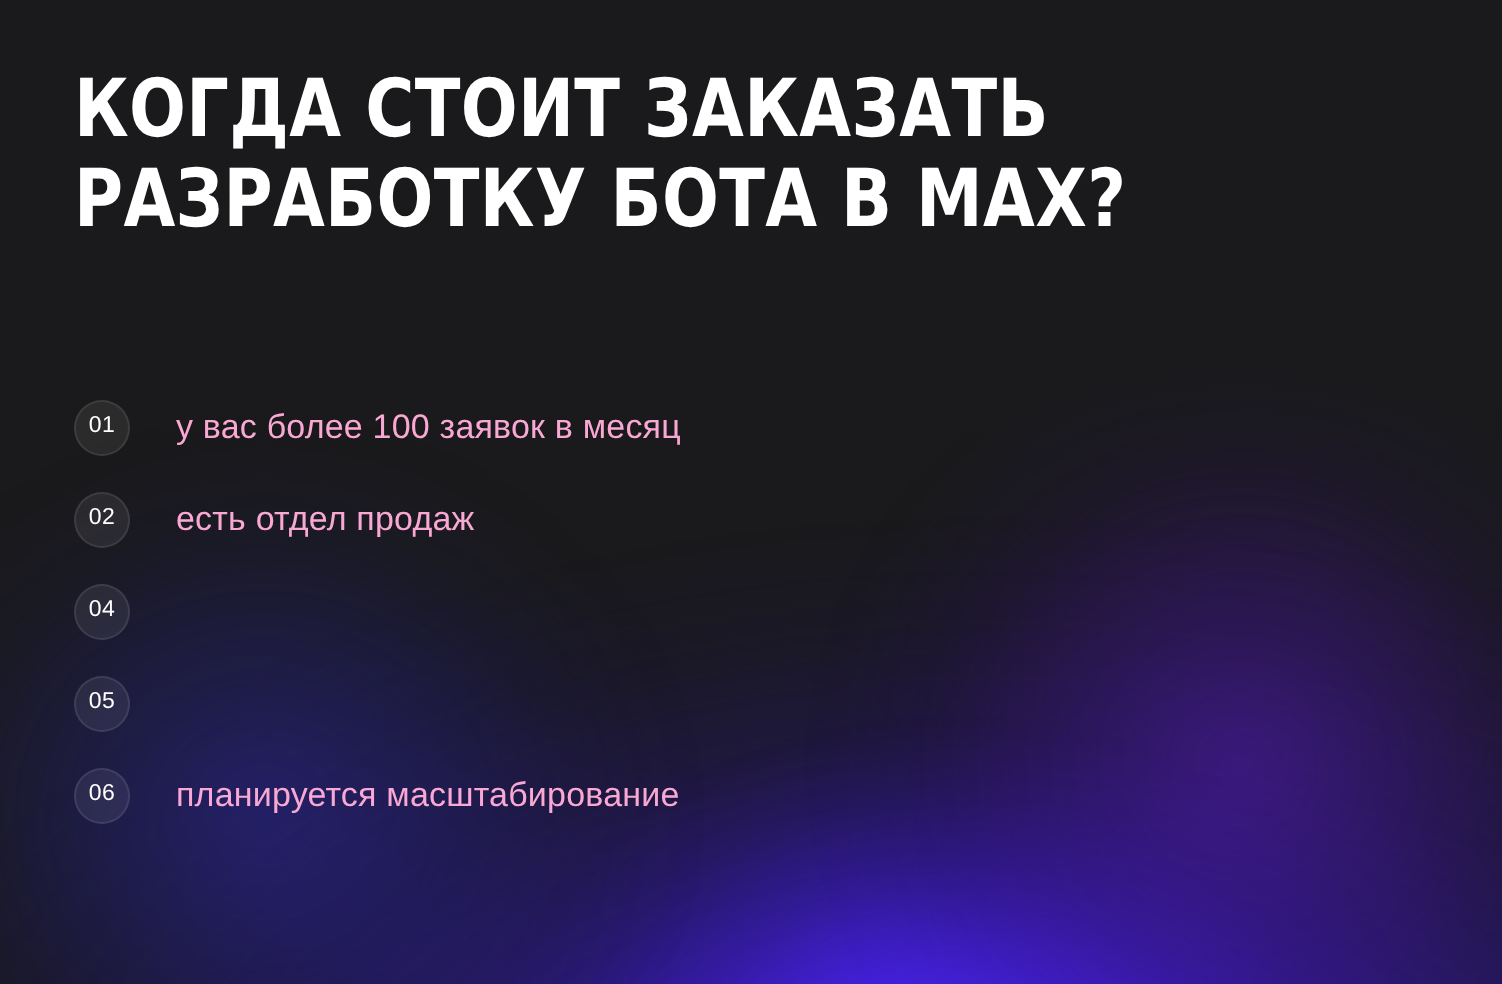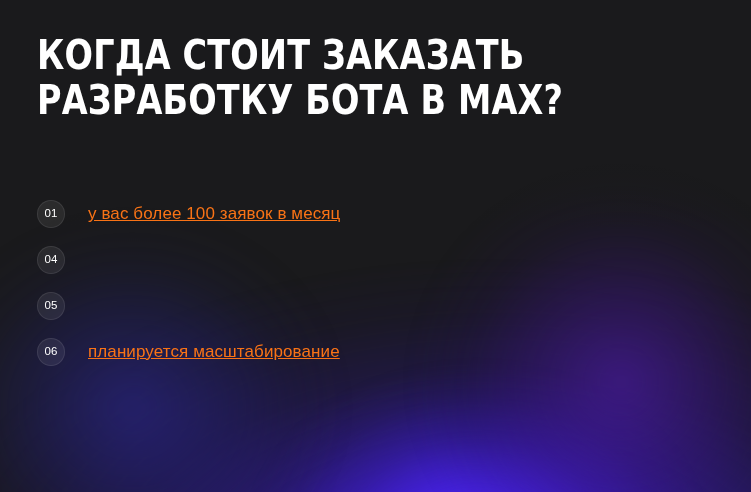--- a/index.html
+++ b/index.html
@@ -164,27 +164,26 @@
     justify-content: center;
     color: #ffffff;
     font-size: 11.5px;
     font-weight: 400;
     letter-spacing: 0.2px;
     line-height: 1;
   }
 
   .item-label {
     margin-left: 23px;
-    color: #f97316;
+    color: #f9a8d4;
     font-size: 17px;
     font-weight: 400;
     line-height: 28px;
     letter-spacing: 0.1px;
     white-space: nowrap;
-    text-decoration: underline;
   }
 </style>
 </head>
 <body>
 
 <div id="slide">
 
   <div class="bg-base"></div>
   <div class="glow-wide"></div>
   <div class="glow-core"></div>
@@ -198,20 +197,24 @@
     <h1 class="title">Когда стоит заказать
 разработку бота в MAX?</h1>
 
     <ul class="list">
 
       <li class="list-item">
         <span class="badge">01</span>
         <span class="item-label">у вас более 100 заявок в месяц</span>
       </li>
 
+      <li class="list-item">
+        <span class="badge">02</span>
+        <span class="item-label">есть отдел продаж</span>
+      </li>
 
 
       <li class="list-item">
         <span class="badge">04</span>
       </li>
 
       <li class="list-item">
         <span class="badge">05</span>
       </li>
 

